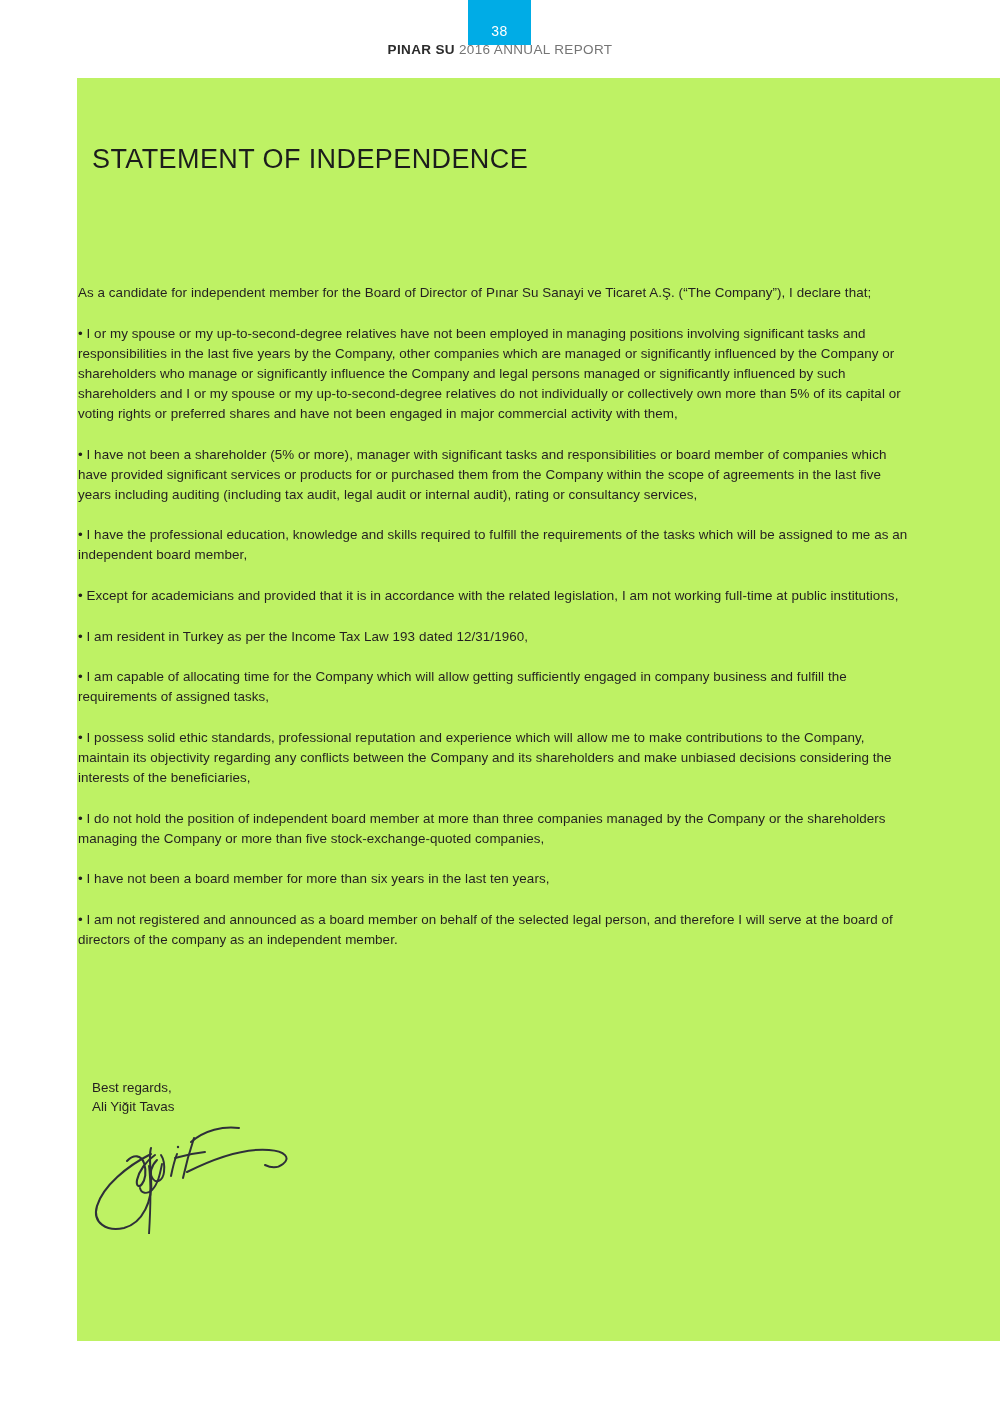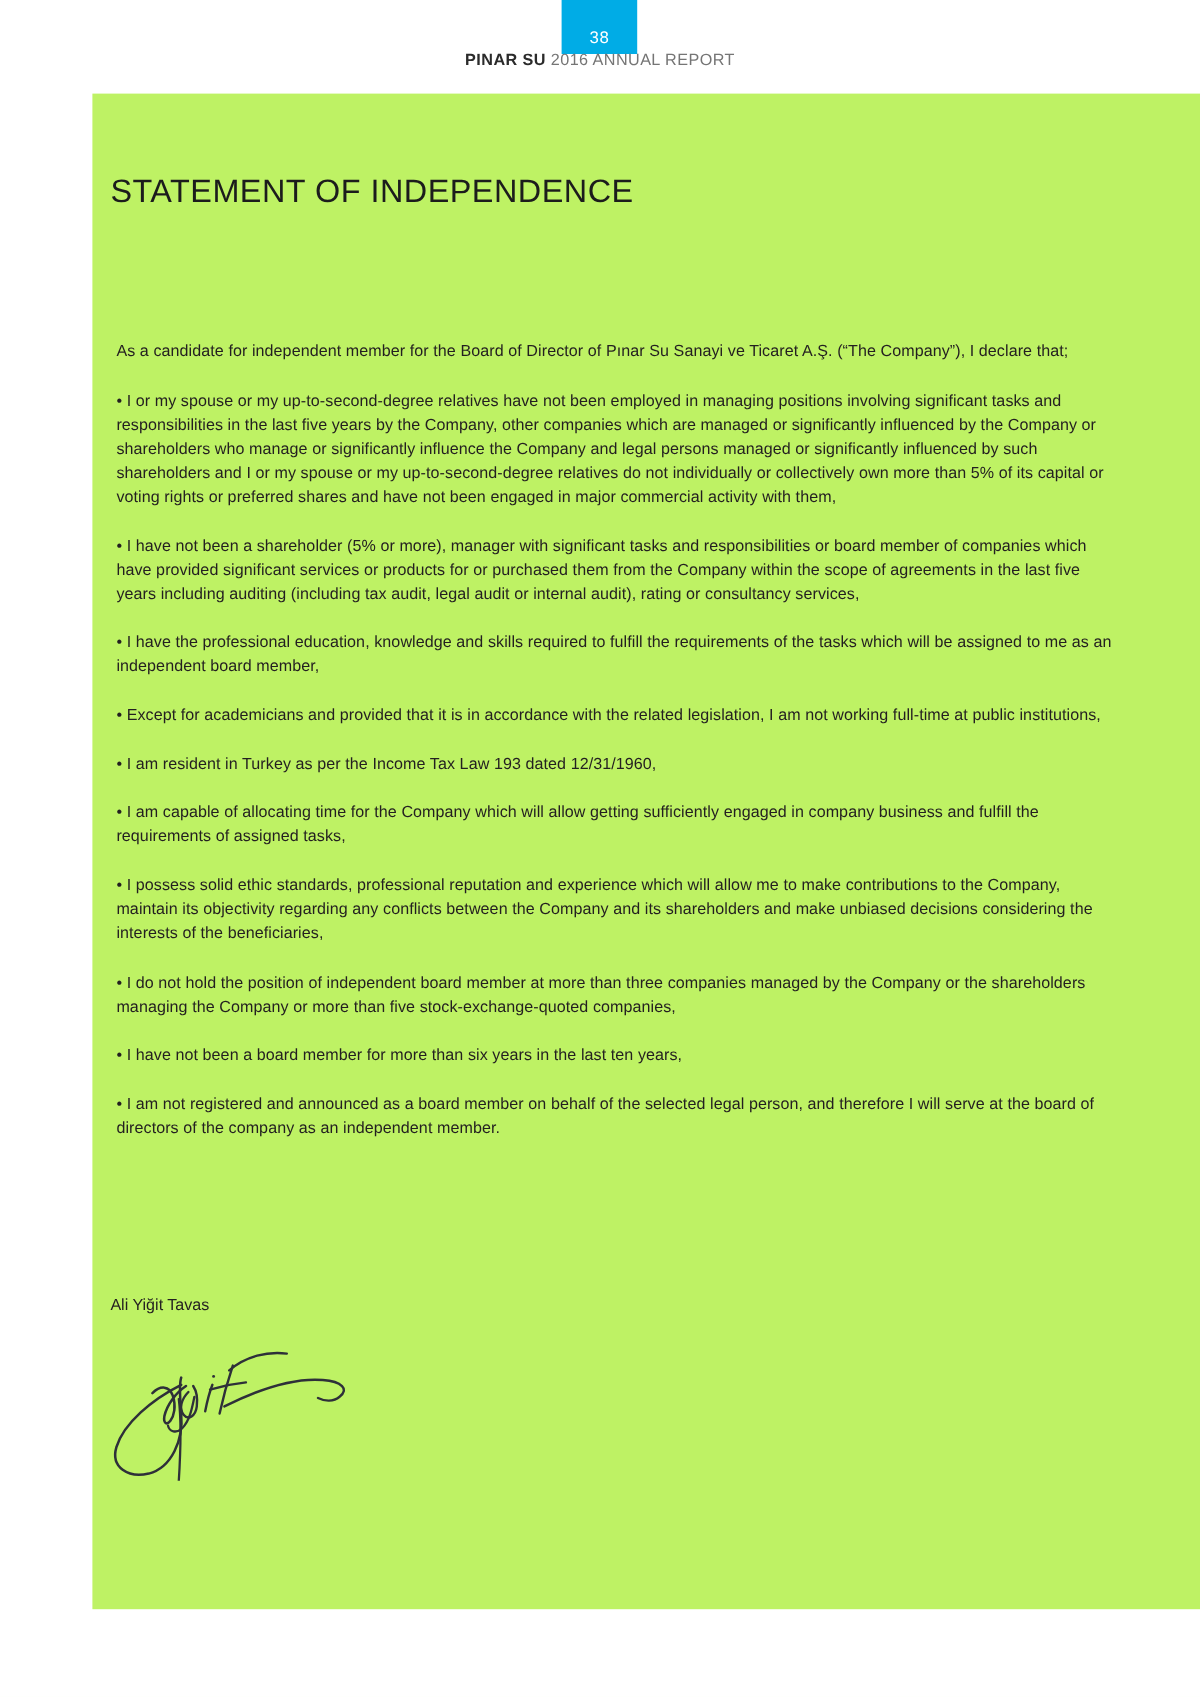--- a/index.html
+++ b/index.html
@@ -77,21 +77,21 @@
     top: 66px;
     font-size: 27px;
     font-weight: normal;
     letter-spacing: 0.4px;
     color: #1c1c1c;
     margin: 0;
   }
 
   #body-copy {
     position: absolute;
-    left: 20px;
+    left: 1px;
     top: 205px;
     width: 830px;
   }
 
   .para {
     font-size: 13.4px;
     line-height: 20.1px;
     color: #231f20;
     margin: 0 0 20.5px 0;
     letter-spacing: 0.005em;
@@ -150,20 +150,21 @@
       <p class="para bullet">• Except for academicians and provided that it is in accordance with the related legislation, I am not working full-time at public institutions,</p>
       <p class="para bullet">• I am resident in Turkey as per the Income Tax Law 193 dated 12/31/1960,</p>
       <p class="para bullet">• I am capable of allocating time for the Company which will allow getting sufficiently engaged in company business and fulfill the requirements of assigned tasks,</p>
       <p class="para bullet">• I possess solid ethic standards, professional reputation and experience which will allow me to make contributions to the Company, maintain its objectivity regarding any conflicts between the Company and its shareholders and make unbiased decisions considering the interests of the beneficiaries,</p>
       <p class="para bullet">• I do not hold the position of independent board member at more than three companies managed by the Company or the shareholders managing the Company or more than five stock-exchange-quoted companies,</p>
       <p class="para bullet">• I have not been a board member for more than six years in the last ten years,</p>
       <p class="para bullet">• I am not registered and announced as a board member on behalf of the selected legal person, and therefore I will serve at the board of directors of the company as an independent member.</p>
     </div>
 
     <div id="signoff">
+      <div class="line">Best regards,</div>
       <div class="line">Ali Yiğit Tavas</div>
     </div>
 
     <div id="signature-block">
       <svg viewBox="0 0 230 120" xmlns="http://www.w3.org/2000/svg" aria-hidden="true">
         <g fill="none" stroke="#2e3039" stroke-linecap="round" stroke-linejoin="round">
 
           <path d="M64 40 C40 52 16 72 10 92 C5 109 20 118 37 114 C56 109 66 86 64 64 C63 50 62 40 64 34" stroke-width="2.1"></path>
 
           <path d="M40 47 C47 40 54 41 57 49 C60 58 58 66 55 70 C52 74 49 72 50 66 C52 57 59 47 68 41" stroke-width="2.1"></path>

